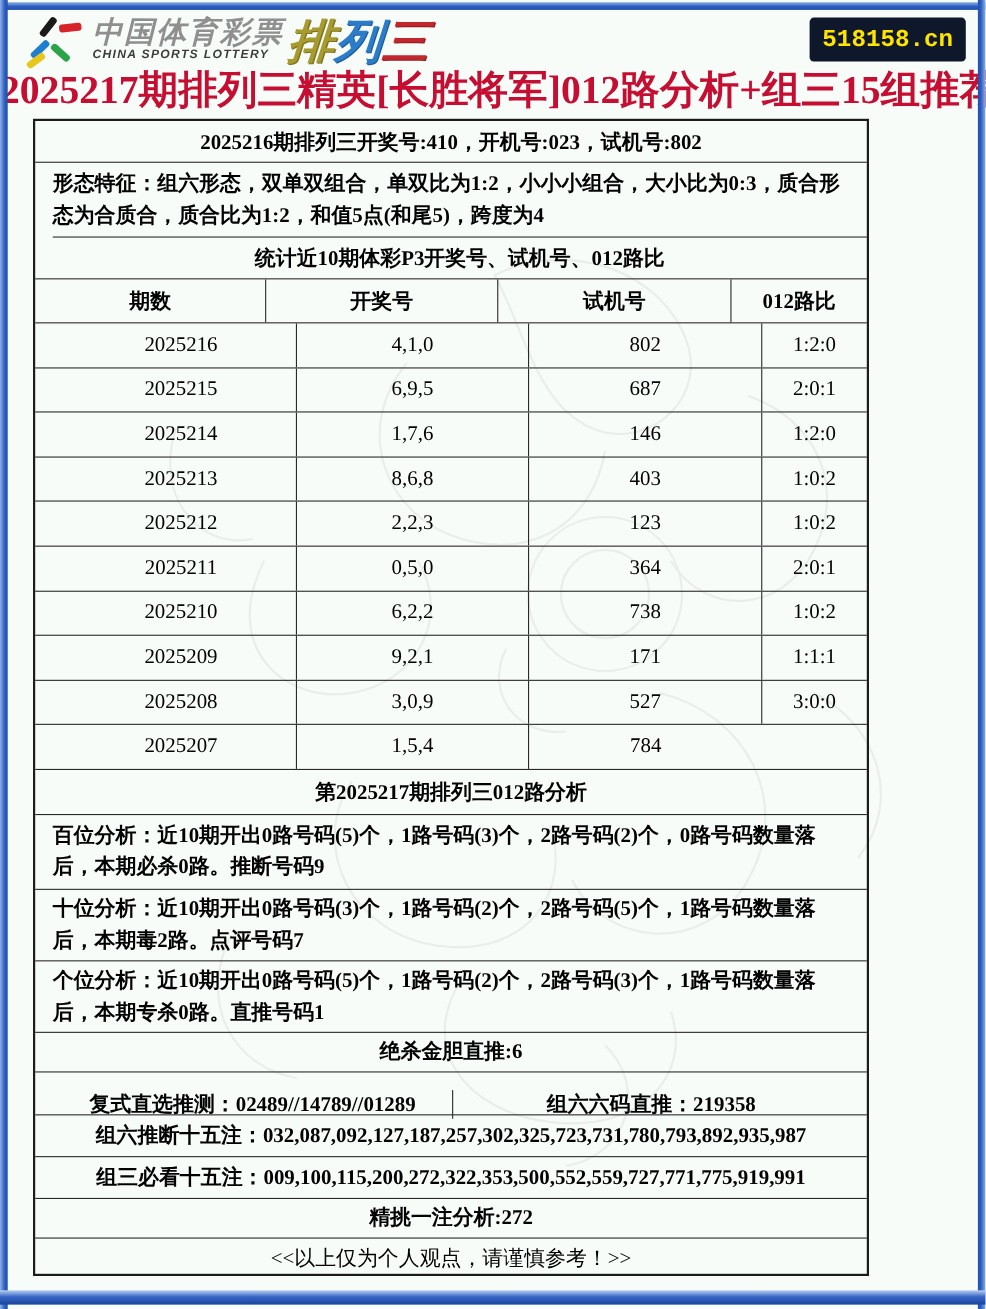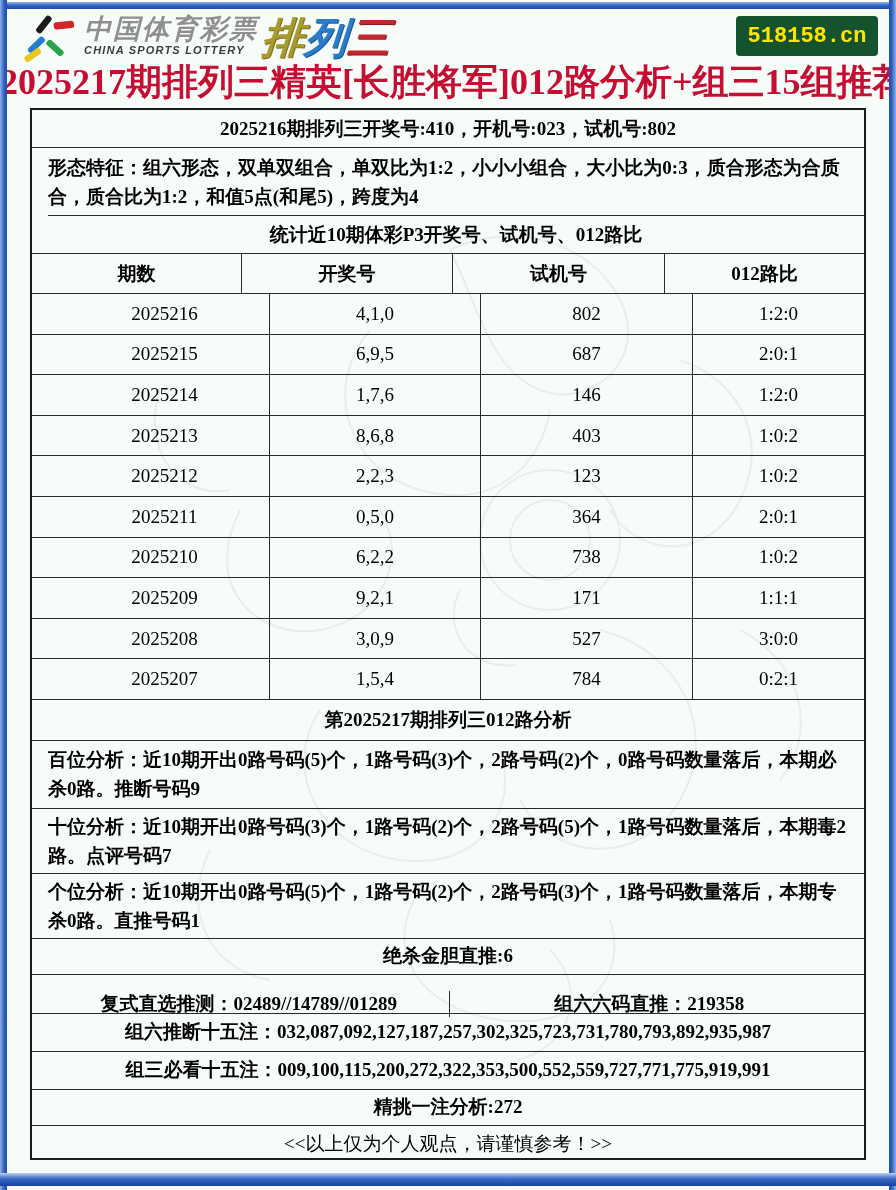--- a/index.html
+++ b/index.html
@@ -27,33 +27,33 @@
   .logo-text { margin-left:6px; font-family:"Liberation Sans","DejaVu Sans",sans-serif;font-style:italic; }
   .logo-cn { font-size:27px; color:#8f8f8f; letter-spacing:2px; font-weight:600; line-height:30px; }
   .logo-en { font-size:11px; color:#3c3c3c; font-weight:700; letter-spacing:1.2px; line-height:13px; }
   .logo-product { margin-left:4px; font-family:"Liberation Sans","DejaVu Sans",sans-serif;
                   font-size:42px; font-weight:900; font-style:italic; line-height:48px;
                   transform:skewX(-4deg); letter-spacing:1px; white-space:nowrap; }
   .lp-1 { color:#a79a2f; text-shadow:1px 1px 0 #7d731f; }
   .lp-2 { color:#2b7cc9; text-shadow:1px 1px 0 #1b5b9c; }
   .lp-3 { color:#c1272d; text-shadow:1px 1px 0 #8e1b20; }
   .site-badge { position:absolute; right:10px; top:4px; width:142px; height:40px;
-                background:#14532d; border-radius:4px; display:flex; align-items:center; justify-content:center;
+                background:#0f172a; border-radius:4px; display:flex; align-items:center; justify-content:center;
                 font-family:"Liberation Mono","DejaVu Sans Mono",monospace;
                 font-size:22px; font-weight:700; color:#ffe400; cursor:pointer; }
 
   
   .page-title { position:absolute; top:58px; left:0; width:100%; text-align:center;
                 font-size:36px; font-weight:600; color:#c60d32; white-space:nowrap; letter-spacing:0; }
 
   
   .watermark { position:absolute; left:120px; top:210px; z-index:0; opacity:.5; }
 
   
-  .sheet { position:absolute; left:30px; top:108px; width:836px; height:1052px;
+  .sheet { position:absolute; left:30px; top:108px; width:760px; height:1052px;
            border:2px solid #1c1c1c; background:transparent; z-index:2;
            display:flex; flex-direction:column; font-size:19px; }
   .row { border-top:1.5px solid #2a2a2a; display:flex; align-items:center;
          justify-content:center; text-align:center; flex:none; }
   .row.first { border-top:none; }
   .row.left { justify-content:flex-start; text-align:left; padding:4px 16px; line-height:29px; }
   .bold { font-weight:700; }
   .cols4 { display:grid; grid-template-columns:210px 211px 212px 1fr; padding:0; align-items:stretch; }
   .cols4 > div { display:flex; align-items:center; justify-content:center; border-right:1.5px solid #2a2a2a; }
   .cols4 > div:last-child { border-right:none; }
@@ -173,21 +173,20 @@
         <div>1:1:1</div>
       </div><div class="row cols4 h-data">
         <div>2025208</div>
         <div>3,0,9</div>
         <div>527</div>
         <div>3:0:0</div>
       </div><div class="row cols4 h-data">
         <div>2025207</div>
         <div>1,5,4</div>
         <div>784</div>
-        <div>0:2:1</div>
       </div></div>
 
   <div class="row bold h-r6">第2025217期排列三012路分析</div>
 
   <div class="row left bold h-r7">百位分析：近10期开出0路号码(5)个，1路号码(3)个，2路号码(2)个，0路号码数量落后，本期必杀0路。推断号码9</div>
   <div class="row left bold h-r8">十位分析：近10期开出0路号码(3)个，1路号码(2)个，2路号码(5)个，1路号码数量落后，本期毒2路。点评号码7</div>
   <div class="row left bold h-r9">个位分析：近10期开出0路号码(5)个，1路号码(2)个，2路号码(3)个，1路号码数量落后，本期专杀0路。直推号码1</div>
 
   <div class="row bold h-r10">绝杀金胆直推:6</div>
 

